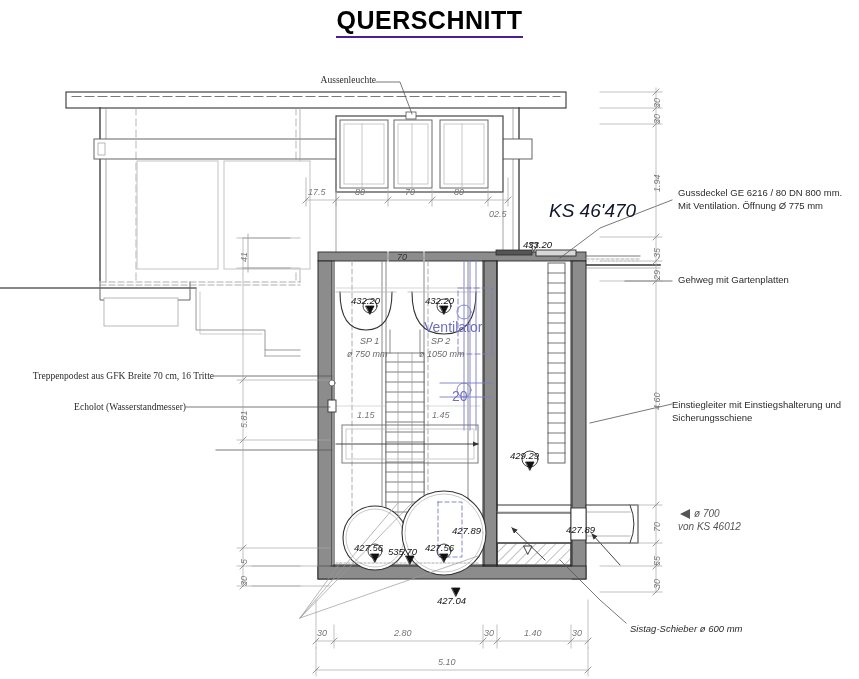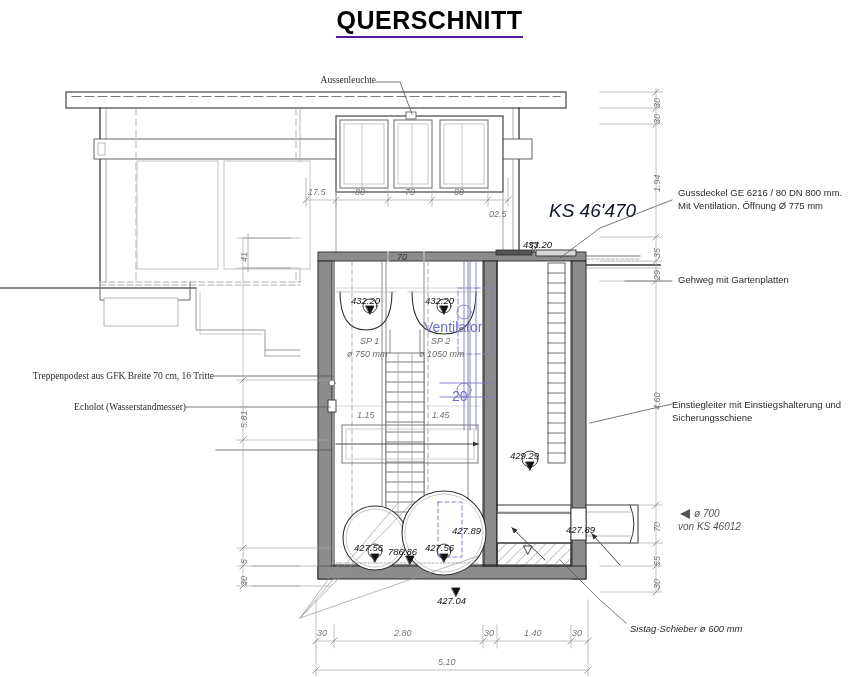--- a/index.html
+++ b/index.html
@@ -480,21 +480,21 @@
   <div class="spk" style="left:419px; top:349px;">ø 1050 mm</div>
 
   <div class="elev" style="left:351px; top:295px;">432.20</div>
   <div class="elev" style="left:425px; top:295px;">432.20</div>
   <div class="elev" style="left:523px; top:239px;">433.20</div>
   <div class="elev" style="left:510px; top:450px;">429.29</div>
   <div class="elev" style="left:566px; top:524px;">427.89</div>
   <div class="elev" style="left:452px; top:525px;">427.89</div>
   <div class="elev" style="left:354px; top:542px;">427.56</div>
   <div class="elev" style="left:425px; top:542px;">427.56</div>
-  <div class="elev" style="left:388px; top:546px;">786.86</div>
+  <div class="elev" style="left:388px; top:546px;">535.70</div>
   <div class="elev" style="left:437px; top:595px;">427.04</div>
 
   <div class="dim" style="left:308px; top:187px;">17.5</div>
   <div class="dim" style="left:355px; top:187px;">80</div>
   <div class="dim" style="left:405px; top:187px;">70</div>
   <div class="dim" style="left:454px; top:187px;">80</div>
   <div class="dim" style="left:489px; top:187px;margin-top:22px;">02.5</div>
 
   <div class="dim" style="left:397px; top:252px; color:#333;">70</div>
 

